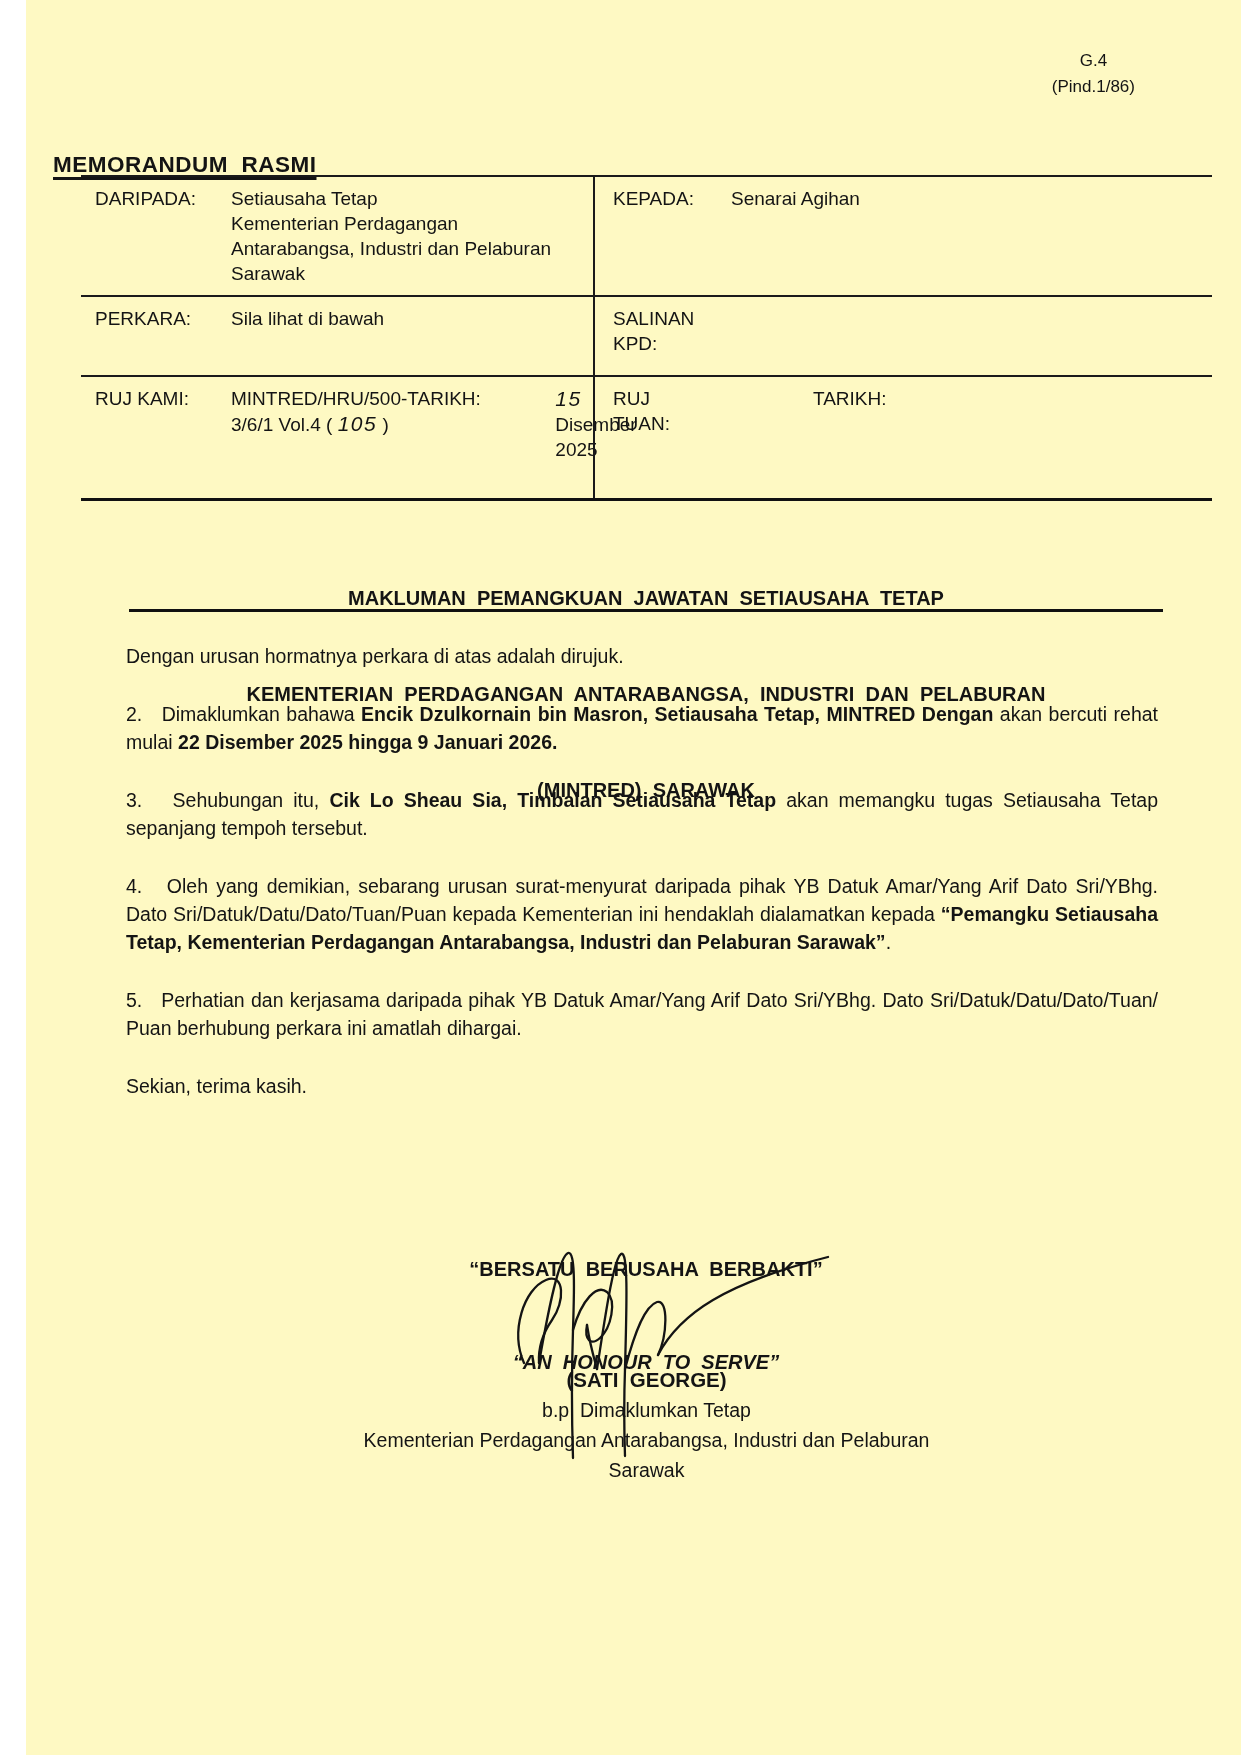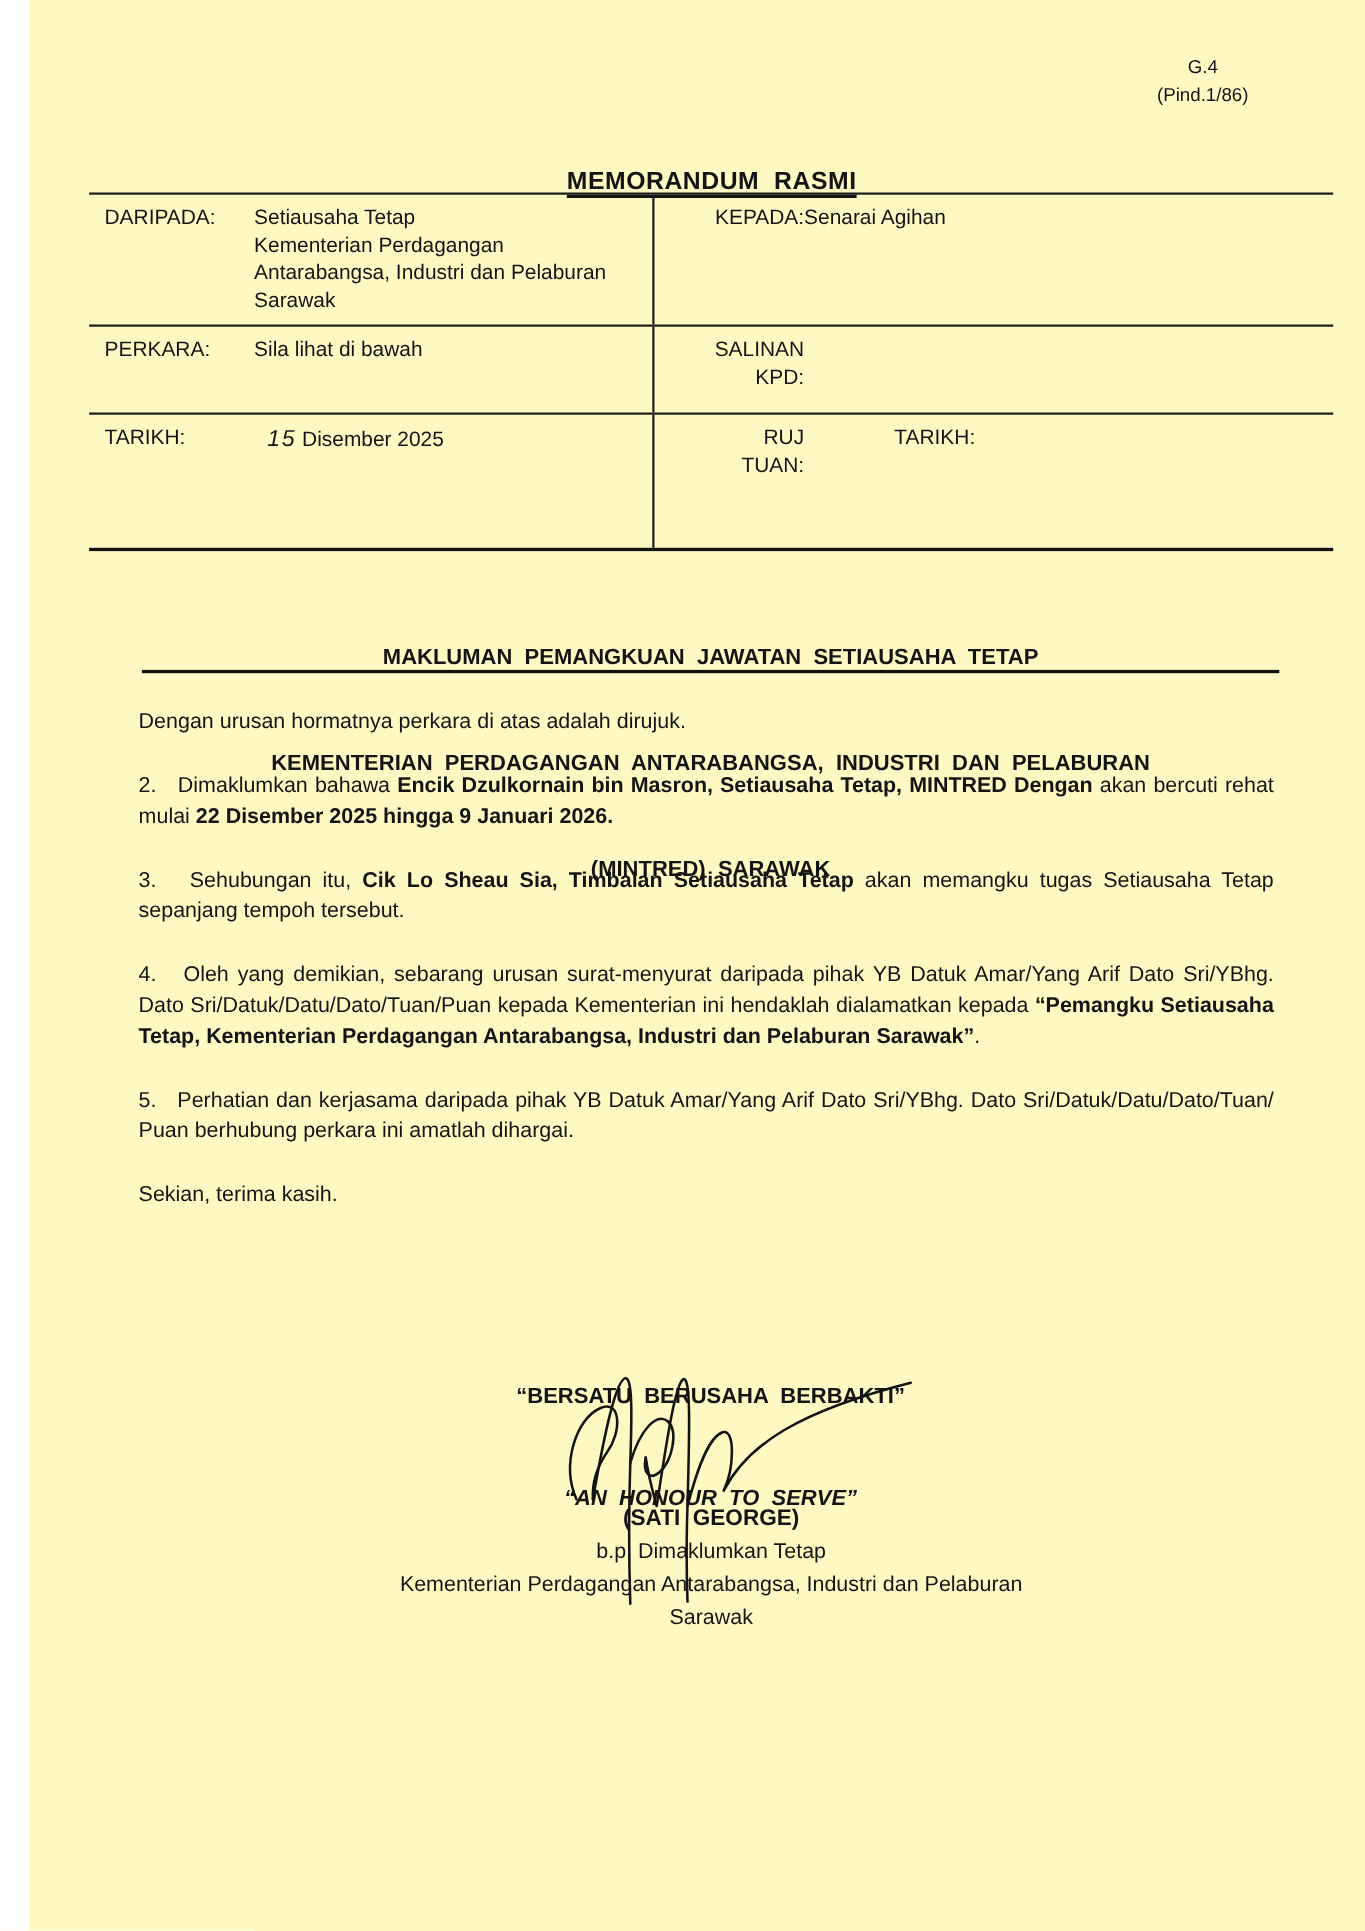--- a/index.html
+++ b/index.html
@@ -9,38 +9,38 @@
     font-family:"Liberation Sans", sans-serif;
     color:#141414;
     position:relative;
   }
   .page { position:absolute; inset:0; overflow:hidden; background:#fef9c3;margin-left:26px; }
 
   
   .form-code-block { position:absolute; top:48px; right:106px; text-align:center; font-size:17px; line-height:1.55; }
 
   
-  .title { position:absolute; top:126px; left:0; width:100%; text-align:center;
+  .title { position:absolute; top:126px; left:0; width:100%; text-align:left;
            font-size:22.5px; font-weight:bold; letter-spacing:.5px; white-space:pre; }
   .title .underlined { text-decoration:underline; text-decoration-thickness:2.5px; text-underline-offset:5px; }
 
   
   .memo-table { position:absolute; top:175px; left:55px; width:1131px;
                 border-top:2px solid #1a1a1a; border-bottom:3px solid #111; font-size:19px; }
   .memo-row { display:flex; border-bottom:2px solid #1a1a1a; }
   .memo-row:last-child { border-bottom:none; }
   .row1 { min-height:112px; }
   .row2 { min-height:80px; }
   .row3 { min-height:121px; }
   .cell { padding:9px 12px 9px 14px; line-height:25px; }
   .cell.left { width:512px; flex:0 0 512px; display:flex; }
   .cell.right { flex:1; border-left:2px solid #1a1a1a; display:flex; padding-left:18px; }
   .lbl { font-weight:normal; }
   .cell.left > .lbl { flex:0 0 136px; }
-  .cell.right > .lbl { flex:0 0 118px;text-align:right; }
+  .cell.right > .lbl { flex:0 0 118px; }
   .stack { display:block; }
   .kv { display:flex; }
   .kv .lbl { flex:0 0 136px; }
   .kv .indent { padding-left:12px; }
   .r3r { position:relative; display:block; }
   .tarikh2 { position:absolute; left:218px; top:9px; }
   .hand { font-family:Liberation Sans, sans-serif; font-style:italic; font-size:21px; letter-spacing:1.5px; }
 
   
   .subject { position:absolute; top:518px; left:100px; width:1040px; text-align:center;
@@ -106,20 +106,24 @@
         <span class="lbl">
           <div>SALINAN</div>
           <div>KPD:</div>
         </span>
       </div>
     </div>
 
     <div class="memo-row row3">
       <div class="cell left stack">
         <div class="kv">
+          <span class="lbl">RUJ KAMI:</span>
+          <span class="val"><span>MINTRED/HRU/500-3/6/1 Vol.4 ( </span><span class="hand">105</span><span> )</span></span>
+        </div>
+        <div class="kv">
           <span class="lbl">TARIKH:</span>
           <span class="val indent"><span class="hand">15</span><span> Disember 2025</span></span>
         </div>
       </div>
       <div class="cell right r3r">
         <span class="lbl">
           <div>RUJ</div>
           <div>TUAN:</div>
         </span>
         <span class="lbl tarikh2">TARIKH:</span>

